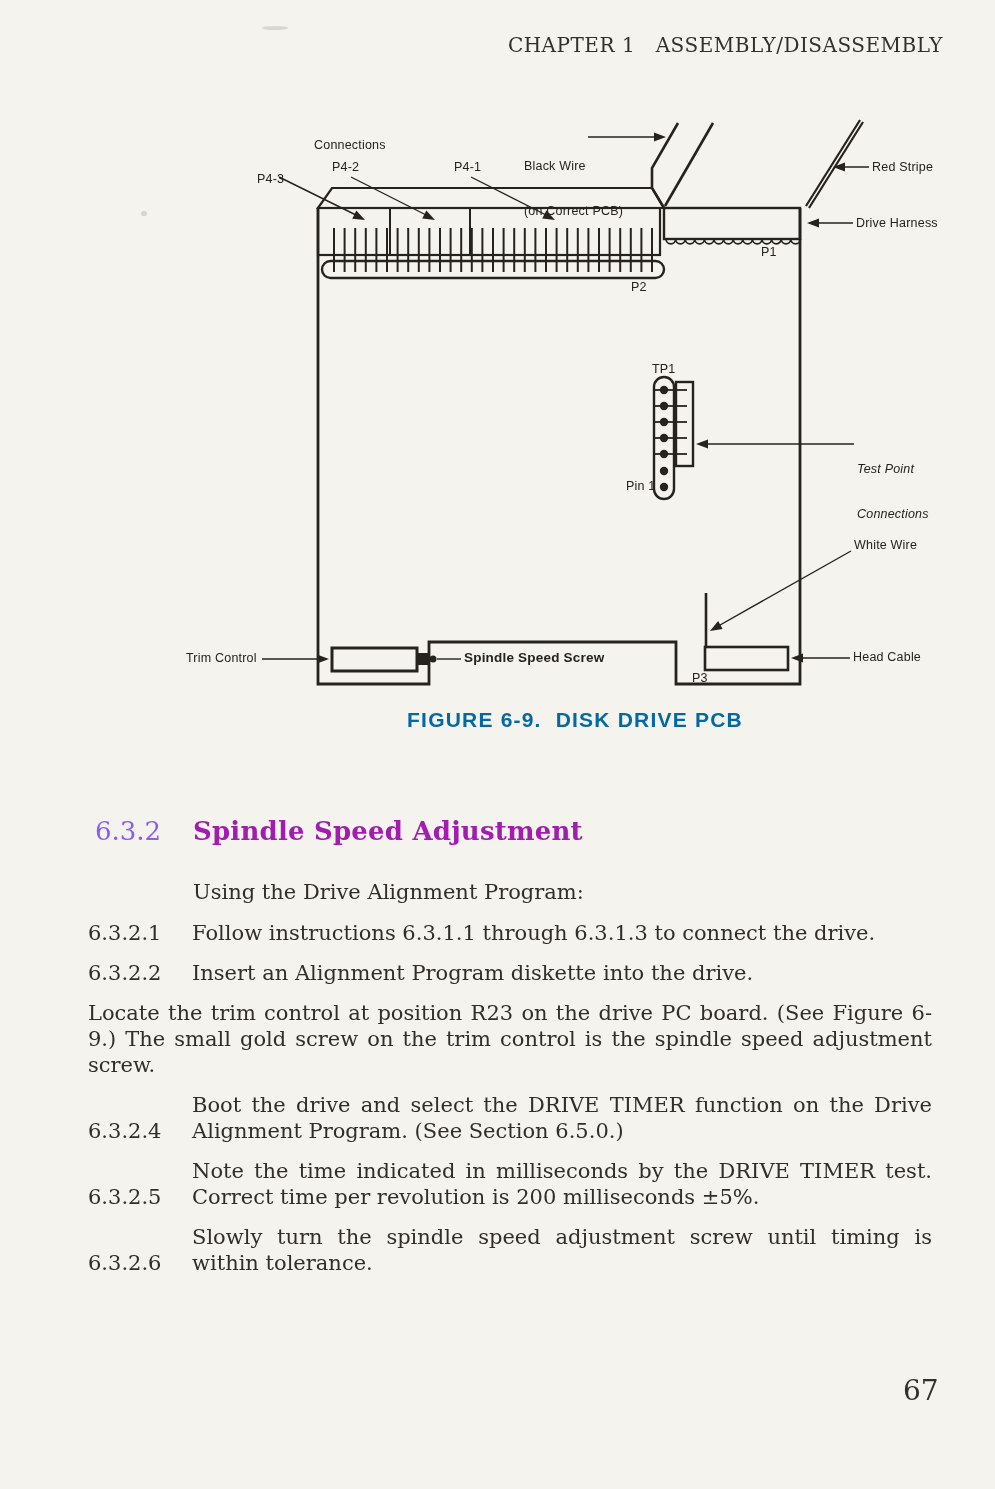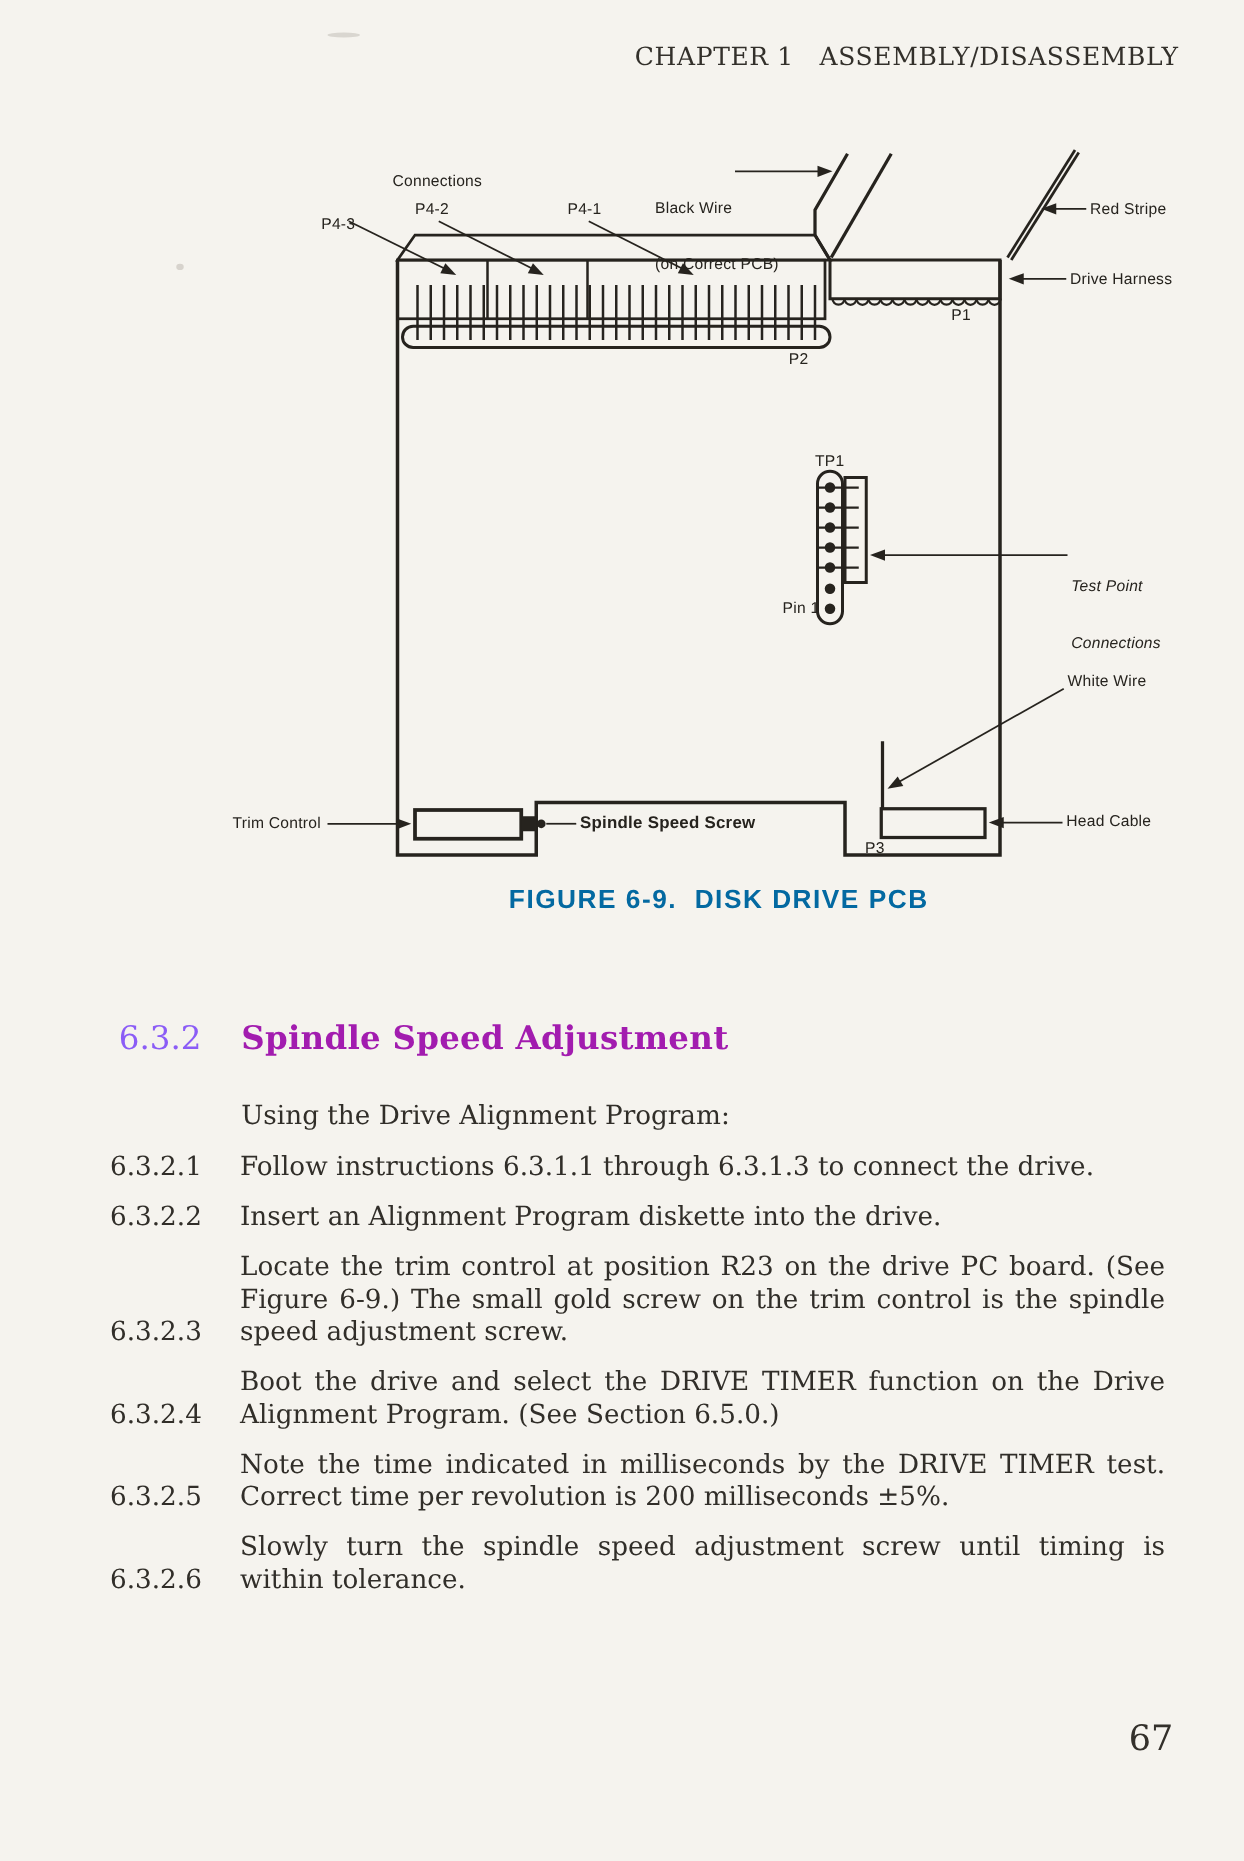--- a/index.html
+++ b/index.html
@@ -192,21 +192,20 @@
 <div class="abs steps" style="left:88px;top:920px;width:844px;">
   <div class="step-row">
     <div class="step-num">6.3.2.1</div>
     <div class="step-text">Follow instructions 6.3.1.1 through 6.3.1.3 to connect the drive.</div>
   </div>
   <div class="step-row">
     <div class="step-num">6.3.2.2</div>
     <div class="step-text">Insert an Alignment Program diskette into the drive.</div>
   </div>
   <div class="step-row">
-    <div class="step-num">6.3.2.3</div>
     <div class="step-text">Locate the trim control at position R23 on the drive PC board. (See Figure 6-9.) The small gold screw on the trim control is the spindle speed adjustment screw.</div>
   </div>
   <div class="step-row">
     <div class="step-num">6.3.2.4</div>
     <div class="step-text">Boot the drive and select the DRIVE TIMER function on the Drive Alignment Program. (See Section 6.5.0.)</div>
   </div>
   <div class="step-row">
     <div class="step-num">6.3.2.5</div>
     <div class="step-text">Note the time indicated in milliseconds by the DRIVE TIMER test. Correct time per revolution is 200 milliseconds ±5%.</div>
   </div>

